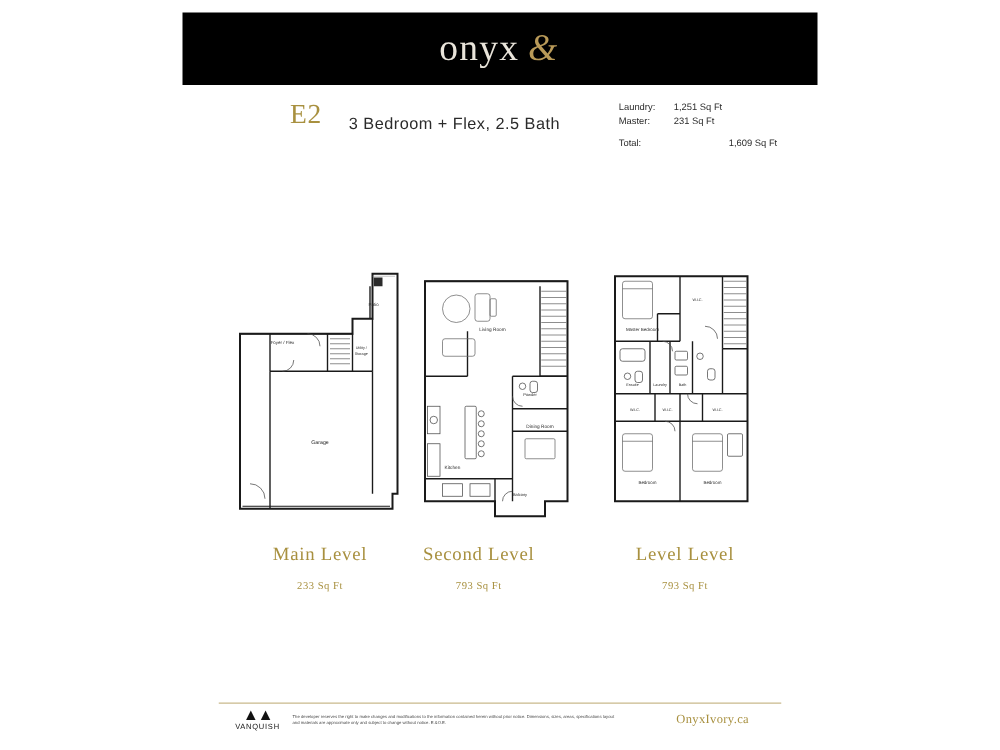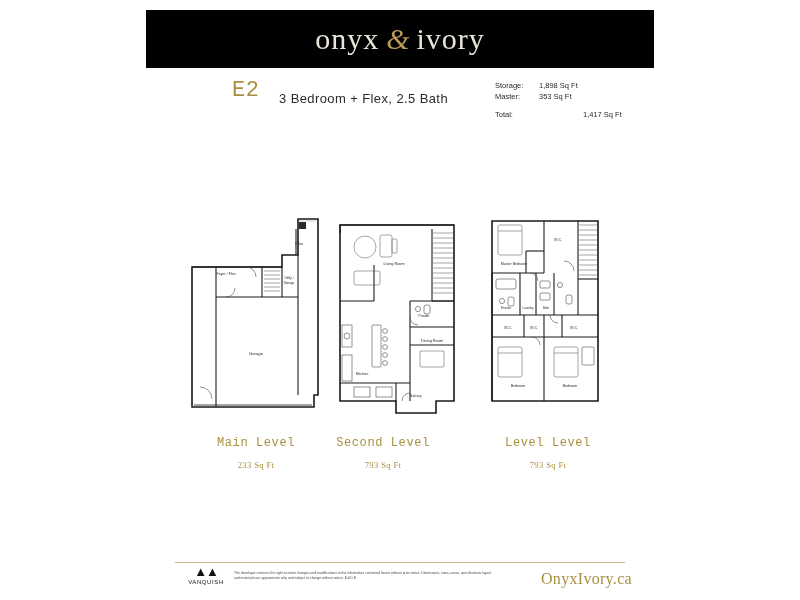--- a/index.html
+++ b/index.html
@@ -55,21 +55,21 @@
     font-size: 30px;
     color: #b99a58;
     margin: 0 3px;
   }
 
   
   .plan-code {
     position: absolute;
     left: 232px;
     top: 78px;
-    font-family: Liberation Mono, monospace;
+    font-family: Liberation Serif, serif;
     font-size: 22px;
     color: #a8903f;
     letter-spacing: 0.5px;
   }
   .plan-desc {
     position: absolute;
     left: 279px;
     top: 91px;
     font-size: 13px;
     color: #2b2b2b;
@@ -100,22 +100,22 @@
   }
   .plan svg { display: block; }
 
   
   .caption {
     position: absolute;
     text-align: center;
     width: 120px;
   }
   .caption .name {
-    font-family: Liberation Mono, monospace;
-    font-size: 12px;
+    font-family: Liberation Serif, serif;
+    font-size: 15px;
     color: #a8903f;
     letter-spacing: 0.6px;
   }
   .caption .sqft {
     margin-top: 10px;
     font-family: "Liberation Serif", serif;
     font-size: 8.5px;
     color: #a8903f;
     letter-spacing: 0.4px;
   }
@@ -157,55 +157,54 @@
     width: 260px;
     font-size: 3.4px;
     line-height: 5px;
     color: #4a4a4a;
   }
   .site {
     position: absolute;
     left: 541px;
     top: 570px;
     font-family: "Liberation Serif", serif;
-    font-size: 16px;
+    font-size: 10px;
     color: #a8903f;
     letter-spacing: 0.3px;
   }
 
   
 </style>
 </head>
 <body>
 
 <div class="page">
 
   <div class="header-band">
     <div class="brand">
       <span class="word">onyx</span>
       <span class="amp">&amp;</span>
-      <span class="word">ivory</span>
     </div>
   </div>
 
   <div class="plan-code">E2</div>
   <div class="plan-desc">3 Bedroom + Flex, 2.5 Bath</div>
 
   <div class="area-table">
     <div class="area-row">
-      <span class="lbl">Storage:</span>
-      <span class="val">1,898 Sq Ft</span>
+      <span class="lbl">Laundry:</span>
+      <span class="val">1,251 Sq Ft</span>
     </div>
     <div class="area-row">
       <span class="lbl">Master:</span>
-      <span class="val">353 Sq Ft</span>
+      <span class="val">231 Sq Ft</span>
     </div>
     <div class="area-row area-total">
       <span class="lbl">Total:</span>
-      <span class="val">1,417 Sq Ft</span>
+      <span class="val">1,609 Sq Ft</span>
     </div>
   </div>
 
   <div class="plan" id="plan-main" style="left:186px; top:205px;">
     <svg width="150" height="215" viewBox="0 0 150 215">
       <g fill="none" stroke="#1a1a1a" stroke-width="1.6">
 
         <path d="M6,62 L6,202 L128,202 L128,190 L132,190 L132,14 L112,14 L112,50 L96,50 L96,62 Z"></path>
       </g>
       <g fill="none" stroke="#1a1a1a" stroke-width="1.1">

